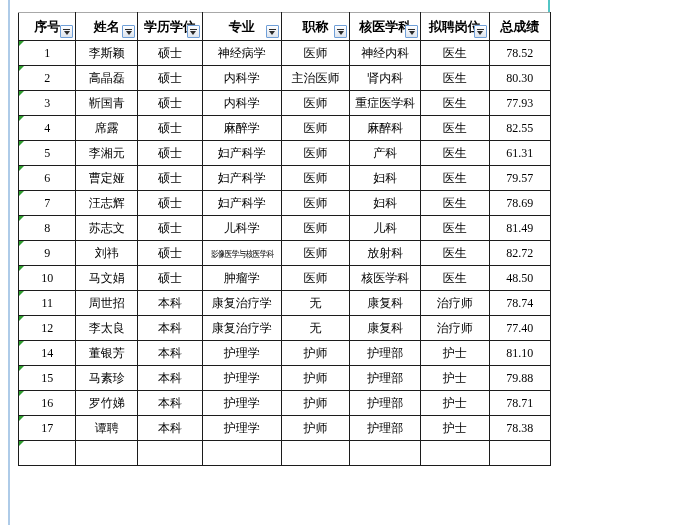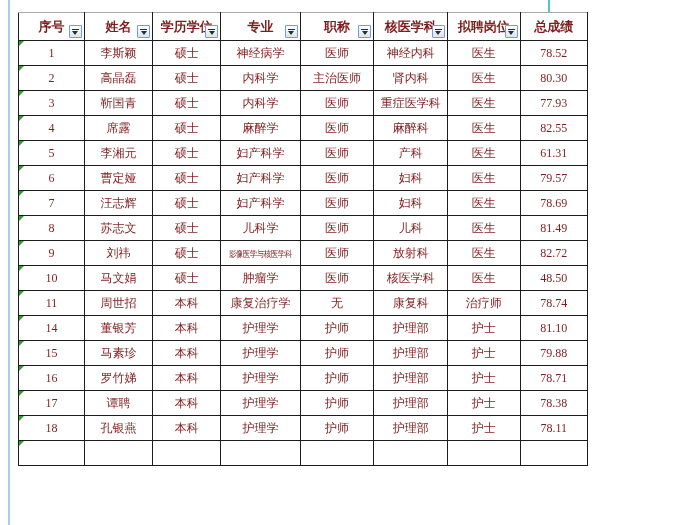--- a/index.html
+++ b/index.html
@@ -1,21 +1,20 @@
 <!DOCTYPE html>
 <html><head>
 <meta charset="utf-8">
 <style>
   html,body { margin:0; padding:0; background:#fff; }
   .screen {
     position:relative; width:551px; height:525px; background:#ffffff;
     overflow:hidden;
     font-family:"Liberation Serif","DejaVu Serif",serif;
-    color:#7f1d1d;
-    padding-left:37px;
+    color:#000000;
   }
   .pane-line-left {
     position:absolute; left:8px; top:0; width:2px; height:525px;
   }
   .pane-line-top {
     position:absolute; left:548px; top:0; width:2px; height:12px;
   }
   table.grid {
     position:absolute; left:18px; top:12px;
     border-collapse:collapse; table-layout:fixed;
@@ -211,20 +210,30 @@
           <td><span class="corner-triangle"></span><span class="cell-text">11</span></td>
           <td><span class="cell-text">周世招</span></td>
           <td><span class="cell-text">本科</span></td>
           <td><span class="cell-text">康复治疗学</span></td>
           <td><span class="cell-text">无</span></td>
           <td><span class="cell-text">康复科</span></td>
           <td><span class="cell-text">治疗师</span></td>
           <td><span class="cell-text">78.74</span></td>
         </tr>
         <tr>
+          <td><span class="corner-triangle"></span><span class="cell-text">12</span></td>
+          <td><span class="cell-text">李太良</span></td>
+          <td><span class="cell-text">本科</span></td>
+          <td><span class="cell-text">康复治疗学</span></td>
+          <td><span class="cell-text">无</span></td>
+          <td><span class="cell-text">康复科</span></td>
+          <td><span class="cell-text">治疗师</span></td>
+          <td><span class="cell-text">77.40</span></td>
+        </tr>
+        <tr>
           <td><span class="corner-triangle"></span><span class="cell-text">14</span></td>
           <td><span class="cell-text">董银芳</span></td>
           <td><span class="cell-text">本科</span></td>
           <td><span class="cell-text">护理学</span></td>
           <td><span class="cell-text">护师</span></td>
           <td><span class="cell-text">护理部</span></td>
           <td><span class="cell-text">护士</span></td>
           <td><span class="cell-text">81.10</span></td>
         </tr>
         <tr>
@@ -249,30 +258,20 @@
         </tr>
         <tr>
           <td><span class="corner-triangle"></span><span class="cell-text">17</span></td>
           <td><span class="cell-text">谭聘</span></td>
           <td><span class="cell-text">本科</span></td>
           <td><span class="cell-text">护理学</span></td>
           <td><span class="cell-text">护师</span></td>
           <td><span class="cell-text">护理部</span></td>
           <td><span class="cell-text">护士</span></td>
           <td><span class="cell-text">78.38</span></td>
-        </tr>
-        <tr>
-          <td><span class="corner-triangle"></span><span class="cell-text">18</span></td>
-          <td><span class="cell-text">孔银燕</span></td>
-          <td><span class="cell-text">本科</span></td>
-          <td><span class="cell-text">护理学</span></td>
-          <td><span class="cell-text">护师</span></td>
-          <td><span class="cell-text">护理部</span></td>
-          <td><span class="cell-text">护士</span></td>
-          <td><span class="cell-text">78.11</span></td>
         </tr>
         <tr class="partial">
           <td>
             <span class="corner-triangle"></span>
           </td>
           <td></td>
           <td></td>
           <td></td>
           <td></td>
           <td></td>

